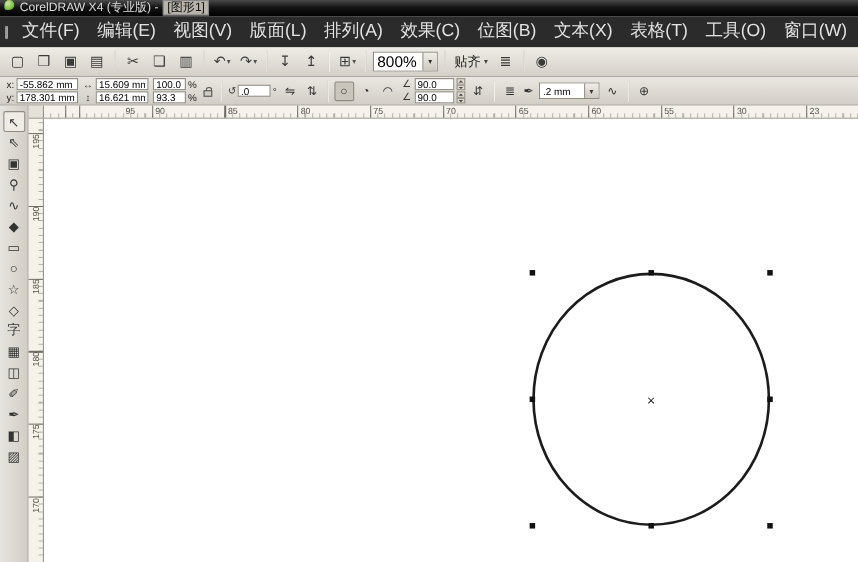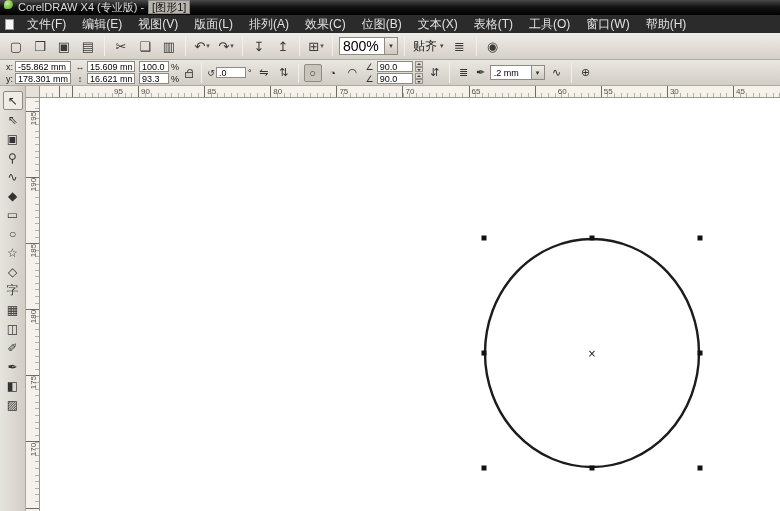--- a/index.html
+++ b/index.html
@@ -6,21 +6,21 @@
   html,body { width:780px; height:511px; overflow:hidden;
     font-family:"Liberation Sans","DejaVu Sans",sans-serif; font-size:11px; background:#d8d4cc; }
 
   
   .titlebar { height:15px; background:linear-gradient(#4a4a4a,#141414 45%,#000); color:#dcdcdc;
     display:flex; align-items:flex-start; padding:0 4px; font-size:11px; line-height:15px; }
   .app-logo { width:9px; height:9px; border-radius:50% 50% 50% 2px; background:radial-gradient(circle at 35% 35%, #cfe8a8, #7ac143 60%, #4f8f1f); margin-right:5px; flex:0 0 auto; }
   .title-doc { background:#b8b4ac; color:#111; padding:0 3px; margin-left:4px; line-height:12px; border:1px solid #888; }
 
   
-  .menubar { height:18px; background:#2b2b2b; display:flex; align-items:center; color:#e2e2e2; font-size:12px; }
+  .menubar { height:28px; background:#2b2b2b; display:flex; align-items:center; color:#e2e2e2; font-size:16px; }
   .doc-icon { width:9px; height:11px; background:#f5f5f5; border:1px solid #999; margin:0 5px; }
   .menu-item { padding:0 8px; line-height:18px; cursor:default; white-space:nowrap; }
 
   
   .toolbar { height:27px; background:linear-gradient(#eeece6,#d5d1c9); border-bottom:1px solid #aeaaa2;
     display:flex; align-items:center; padding:0 4px; }
   .tbtn { min-width:22px; height:22px; display:flex; align-items:center; justify-content:center;
     color:#3a3a3a; font-size:13px; border:1px solid transparent; border-radius:2px; margin:0 1px; }
   .tbtn .dd { font-size:7px; margin-left:1px; color:#555; }
   .sep { width:1px; height:20px; background:#a7a39b; border-right:1px solid #f2f0ea; margin:0 4px; flex:0 0 auto; }
@@ -330,24 +330,24 @@
     <div class="hruler-row">
       <div class="ruler-corner"></div>
       <div class="hruler">
           <span class="hlabel" style="left: 32px; margin-left: 39px;">95</span>
           <span class="hlabel" style="left: 98.1px;">90</span>
           <span class="hlabel" style="left: 164.2px;">85</span>
           <span class="hlabel" style="left: 230.3px;">80</span>
           <span class="hlabel" style="left: 296.4px;">75</span>
           <span class="hlabel" style="left: 362.5px;">70</span>
           <span class="hlabel" style="left: 428.6px;">65</span>
-          <span class="hlabel" style="left: 494.7px; margin-left: 20px;">60</span>
+          <span class="hlabel" style="left: 494.7px;">60</span>
           <span class="hlabel" style="left: 560.8px;">55</span>
           <span class="hlabel" style="left: 626.9px;">30</span>
-          <span class="hlabel" style="left: 693px;">45</span>
+          <span class="hlabel" style="left: 693px;">23</span>
         </div>
     </div>
     <div class="canvas-row">
       <div class="vruler">
           <span class="vlabel" style="top: 16px;">195</span>
           <span class="vlabel" style="top: 82.1px;">190</span>
           <span class="vlabel" style="top: 148.2px;">185</span>
           <span class="vlabel" style="top: 214.3px;">180</span>
           <span class="vlabel" style="top: 280.4px;">175</span>
           <span class="vlabel" style="top: 346.5px;">170</span>

